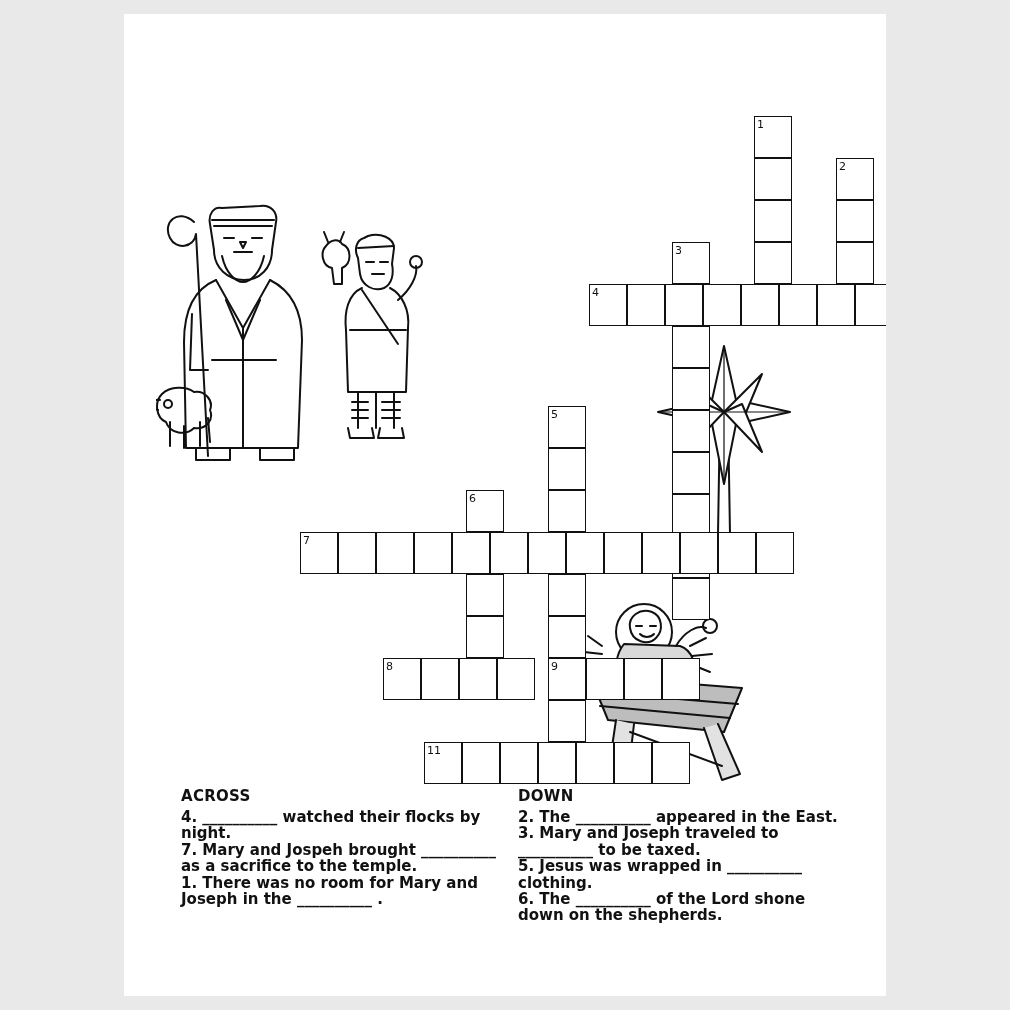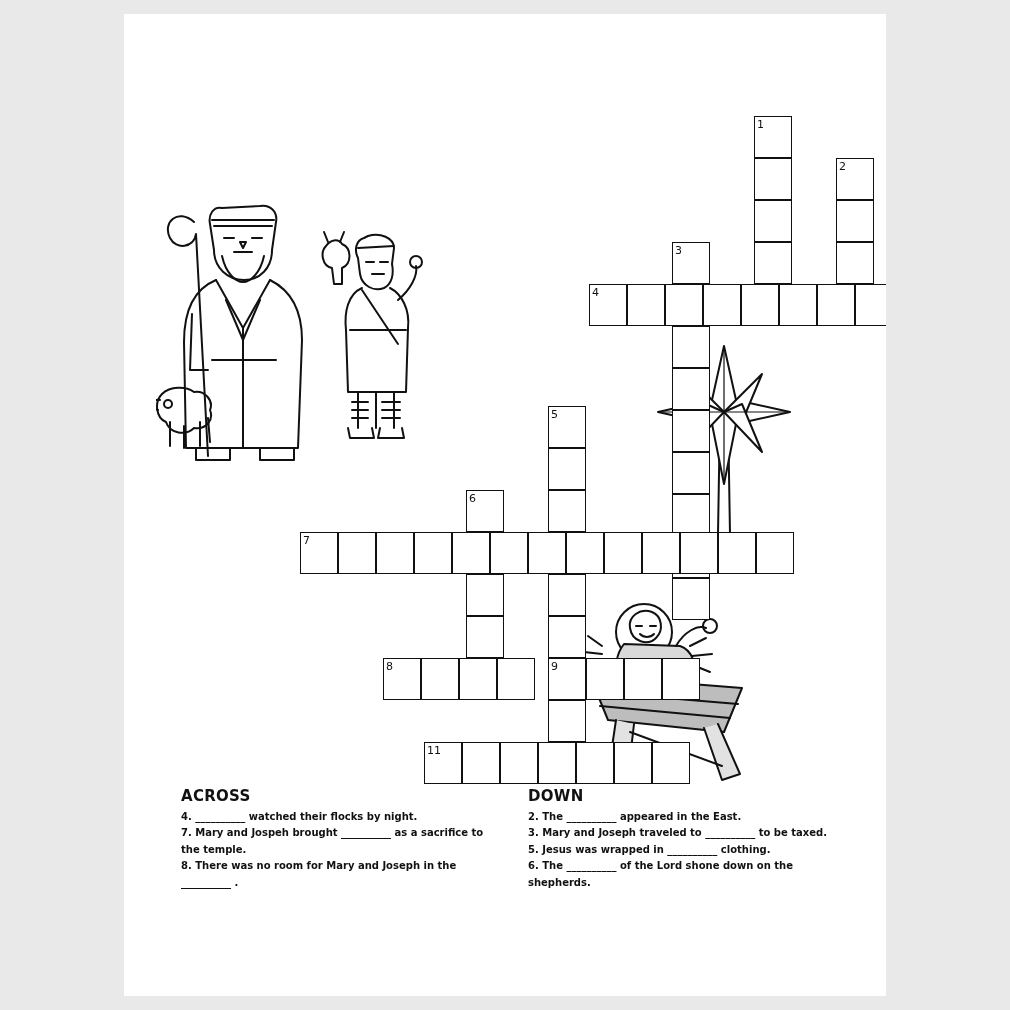--- a/index.html
+++ b/index.html
@@ -65,34 +65,34 @@
     font-family: "DejaVu Sans", sans-serif;
     font-weight: bold;
     font-size: 15px;
     color: #111;
     margin: 0 0 4px 0;
     letter-spacing: 0.3px;
   }
   .clue {
     font-family: "DejaVu Sans", sans-serif;
     font-weight: bold;
-    font-size: 10px;
+    font-size: 15px;
     line-height: 16.4px;
     color: #111;
     margin: 0;
   }
   #across-col {
     position: absolute;
     left: 57px;
     top: 773px;
     width: 320px;
   }
   #down-col {
     position: absolute;
-    left: 404px;
+    left: 394px;
     top: 773px;
     width: 330px;
   }
 </style>
 </head>
 <body>
 
 <div id="page">
 
 
@@ -285,21 +285,21 @@
     <span class="cellnum" style="left:179px; top:521px;">7</span>
     <span class="cellnum" style="left:262px; top:647px;">8</span>
     <span class="cellnum" style="left:427px; top:647px;">9</span>
     <span class="cellnum" style="left:303px; top:731px;">11</span>
   </div>
 
   <div id="across-col">
     <div class="clue-head">ACROSS</div>
     <p class="clue">4. __________ watched their flocks by  night.</p>
     <p class="clue">7. Mary and Jospeh brought __________ as a sacrifice to the temple.</p>
-    <p class="clue">8. There was no room for Mary and Joseph in the __________ .</p>
+    <p class="clue">1. There was no room for Mary and Joseph in the __________ .</p>
   </div>
 
   <div id="down-col">
     <div class="clue-head">DOWN</div>
     <p class="clue">2. The __________ appeared in the East.</p>
     <p class="clue">3. Mary and Joseph traveled to  __________  to be taxed.</p>
     <p class="clue">5. Jesus was wrapped in  __________  clothing.</p>
     <p class="clue">6. The __________ of the Lord shone down on the shepherds.</p>
   </div>
 

